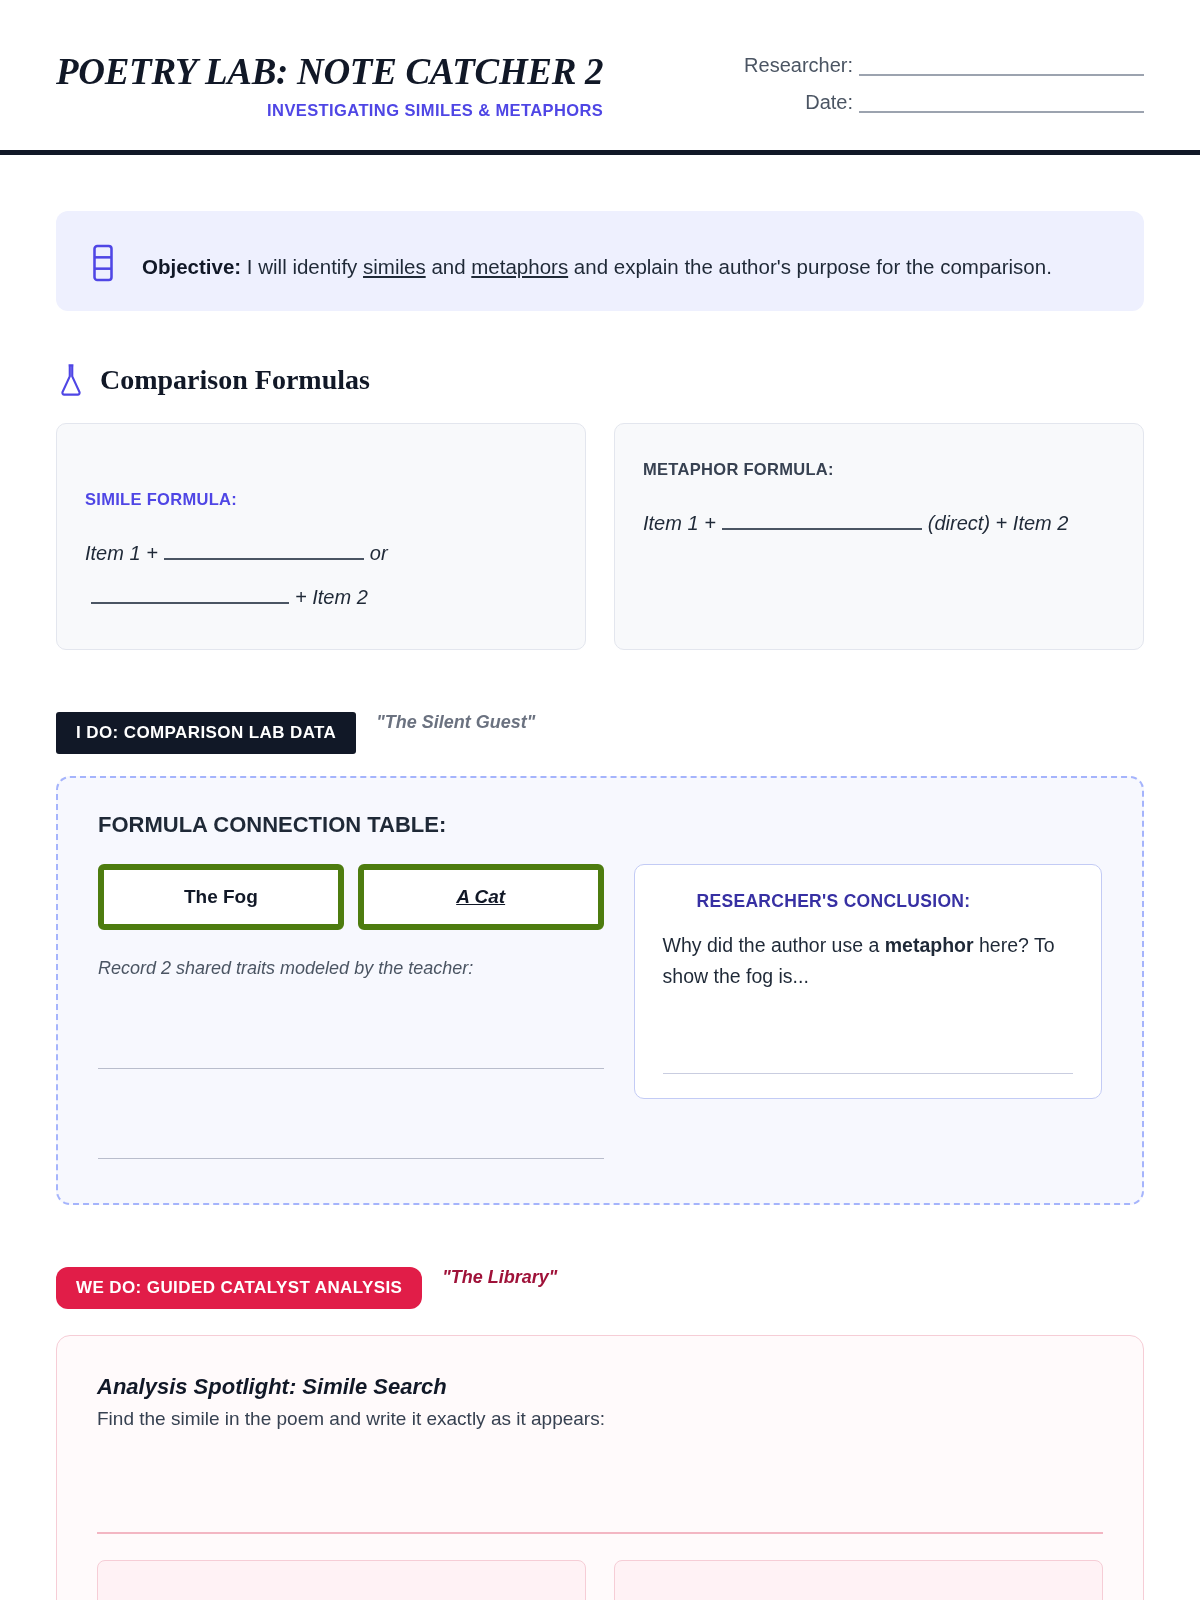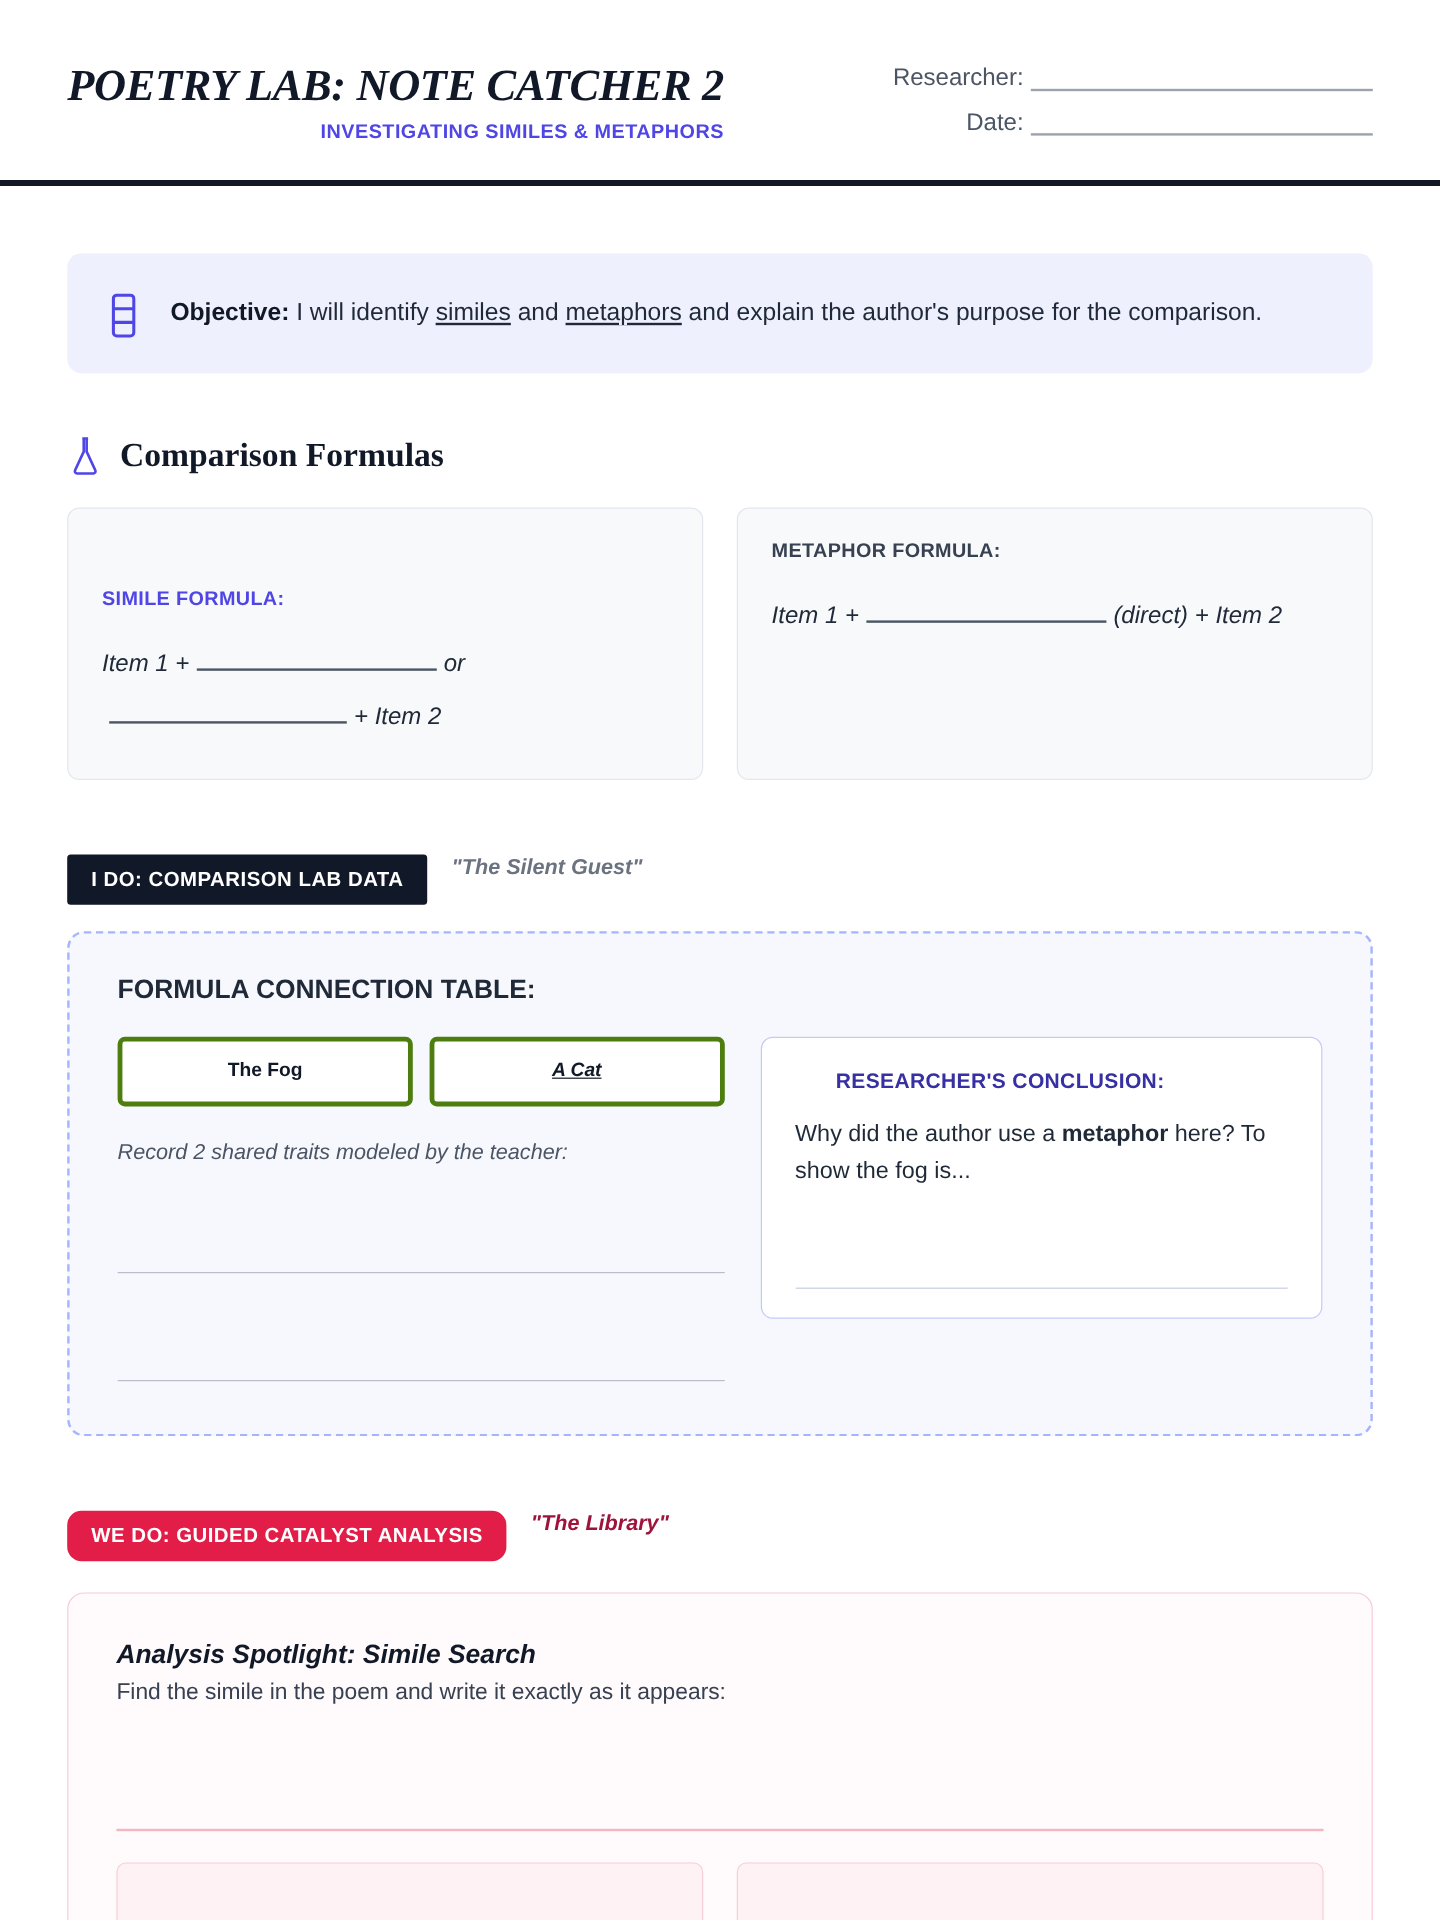--- a/index.html
+++ b/index.html
@@ -63,21 +63,21 @@
     border-bottom: 2px solid #9ca3af;
     height: 20px;
   }
 
   
   .objective {
     margin: 56px 56px 0 56px;
     background: #eef0fe;
     border-radius: 12px;
     display: flex;
-    align-items: center;
+    align-items: flex-end;
     gap: 22px;
     padding: 28px 30px;
   }
   .objective-icon {
     flex: 0 0 auto;
     width: 34px;
     height: 40px;
     margin-top: 4px;
     color: #4f46e5;
   }
@@ -117,21 +117,21 @@
     border-radius: 10px;
     padding: 26px 28px 30px 28px;
   }
   .formula-label {
     font-size: 16.5px;
     font-weight: bold;
     letter-spacing: 0.3px;
     margin-bottom: 22px;
   }
   .formula-label.simile { color: #4f46e5; margin-top: 40px; }
-  .formula-label.metaphor { color: #374151; }
+  .formula-label.metaphor { color: #374151; margin-top: 10px; }
   .formula-body {
     font-size: 20px;
     font-style: italic;
     color: #1f2937;
     line-height: 2.2;
   }
   .blank {
     display: inline-block;
     width: 200px;
     border-bottom: 2px solid #4b5563;
@@ -182,25 +182,25 @@
   .ido-grid {
     display: flex;
     gap: 30px;
     align-items: flex-start;
   }
   .ido-left { flex: 1 1 52%; }
   .chip-row { display: flex; gap: 14px; }
   .chip {
     flex: 1;
     background: #ffffff;
-    border: 4px solid #4d7c0f;
+    border: 6px solid #4d7c0f;
     border-radius: 6px;
     text-align: center;
     padding: 16px 8px;
-    font-size: 16px;
+    font-size: 19px;
     font-weight: bold;
     color: #111827;
   }
   .chip.italic {
     font-style: italic;
     text-decoration: underline;
   }
   .hint {
     margin-top: 28px;
     font-size: 18px;

